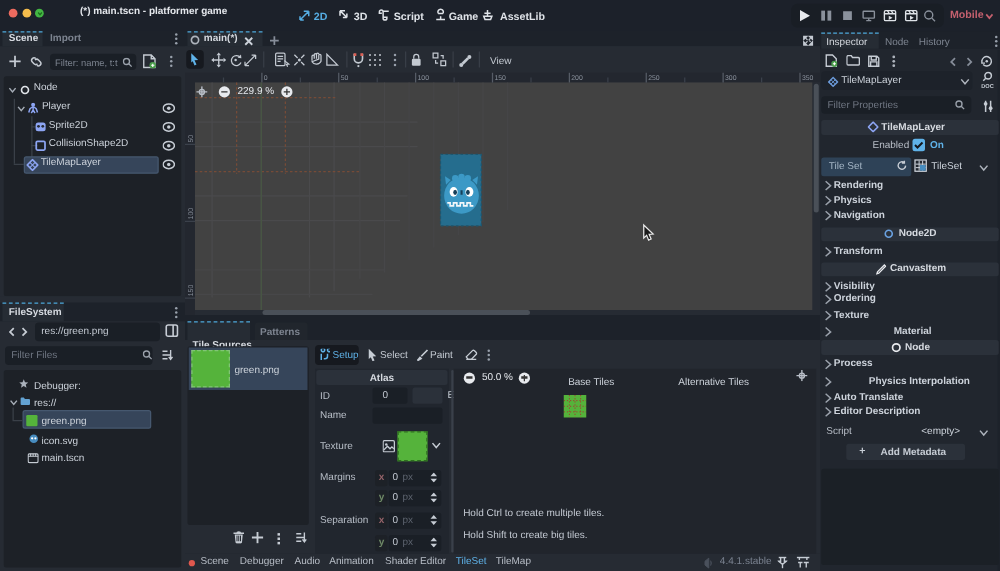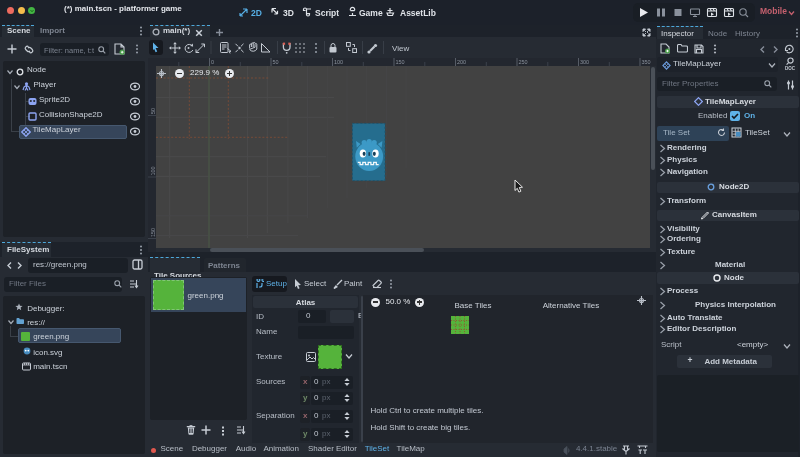--- a/index.html
+++ b/index.html
@@ -578,21 +578,21 @@
             <circle cx="3" cy="3.5" r="1" fill="#c6ccd4"></circle>
             <path d="M1 8 l3 -3 l2 2 l1.5 -1.5 L9 7" stroke="#c6ccd4" stroke-width="1" fill="none"></path>
           </svg>
         </div>
       <div class="abs" style="left:169.5px;top:93.3px;width:24px;height:24px;background:#55b33b;border:1px dashed #2f6e20;"></div>
       <div class="abs" style="left:197px;top:100px;">
           <svg width="8" height="8">
             <path d="M1 2.5 L4 6 L7 2.5" fill="none" stroke="#c6ccd4" stroke-width="1.2"></path>
           </svg>
         </div>
-      <div class="abs" style="left:108px;top:125px;font-size:8px;color:#b9bfc8;">Sources</div>
+      <div class="abs" style="left:108px;top:125px;font-size:8px;color:#b9bfc8;">Margins</div>
       <div class="abs" style="left:152px;top:123.5px;width:10px;height:13px;background:#1d2127;border-radius:2px;"></div>
         <div class="abs" style="left:155px;top:125px;font-size:8px;font-weight:600;color:#96646a;">x</div>
       <div class="abs" style="left:163px;top:123.5px;width:42px;height:13px;background:#1a1f26;border-radius:2px;">
           <span style="position:absolute;left:3px;top:1px;font-size:8px;color:#c3c9d2;">0</span>
           <span style="position:absolute;left:11px;top:1px;font-size:8px;color:#5d646f;">px</span>
           <svg style="position:absolute;right:3px;top:2.5px;" width="6" height="8">
             <path d="M3 0 L5.6 3 H0.4 Z M0.4 5 h5.2 L3 8 Z" fill="#c6ccd4"></path>
           </svg>
         </div>
       <div class="abs" style="left:152px;top:139.5px;width:10px;height:13px;background:#1d2127;border-radius:2px;"></div>

